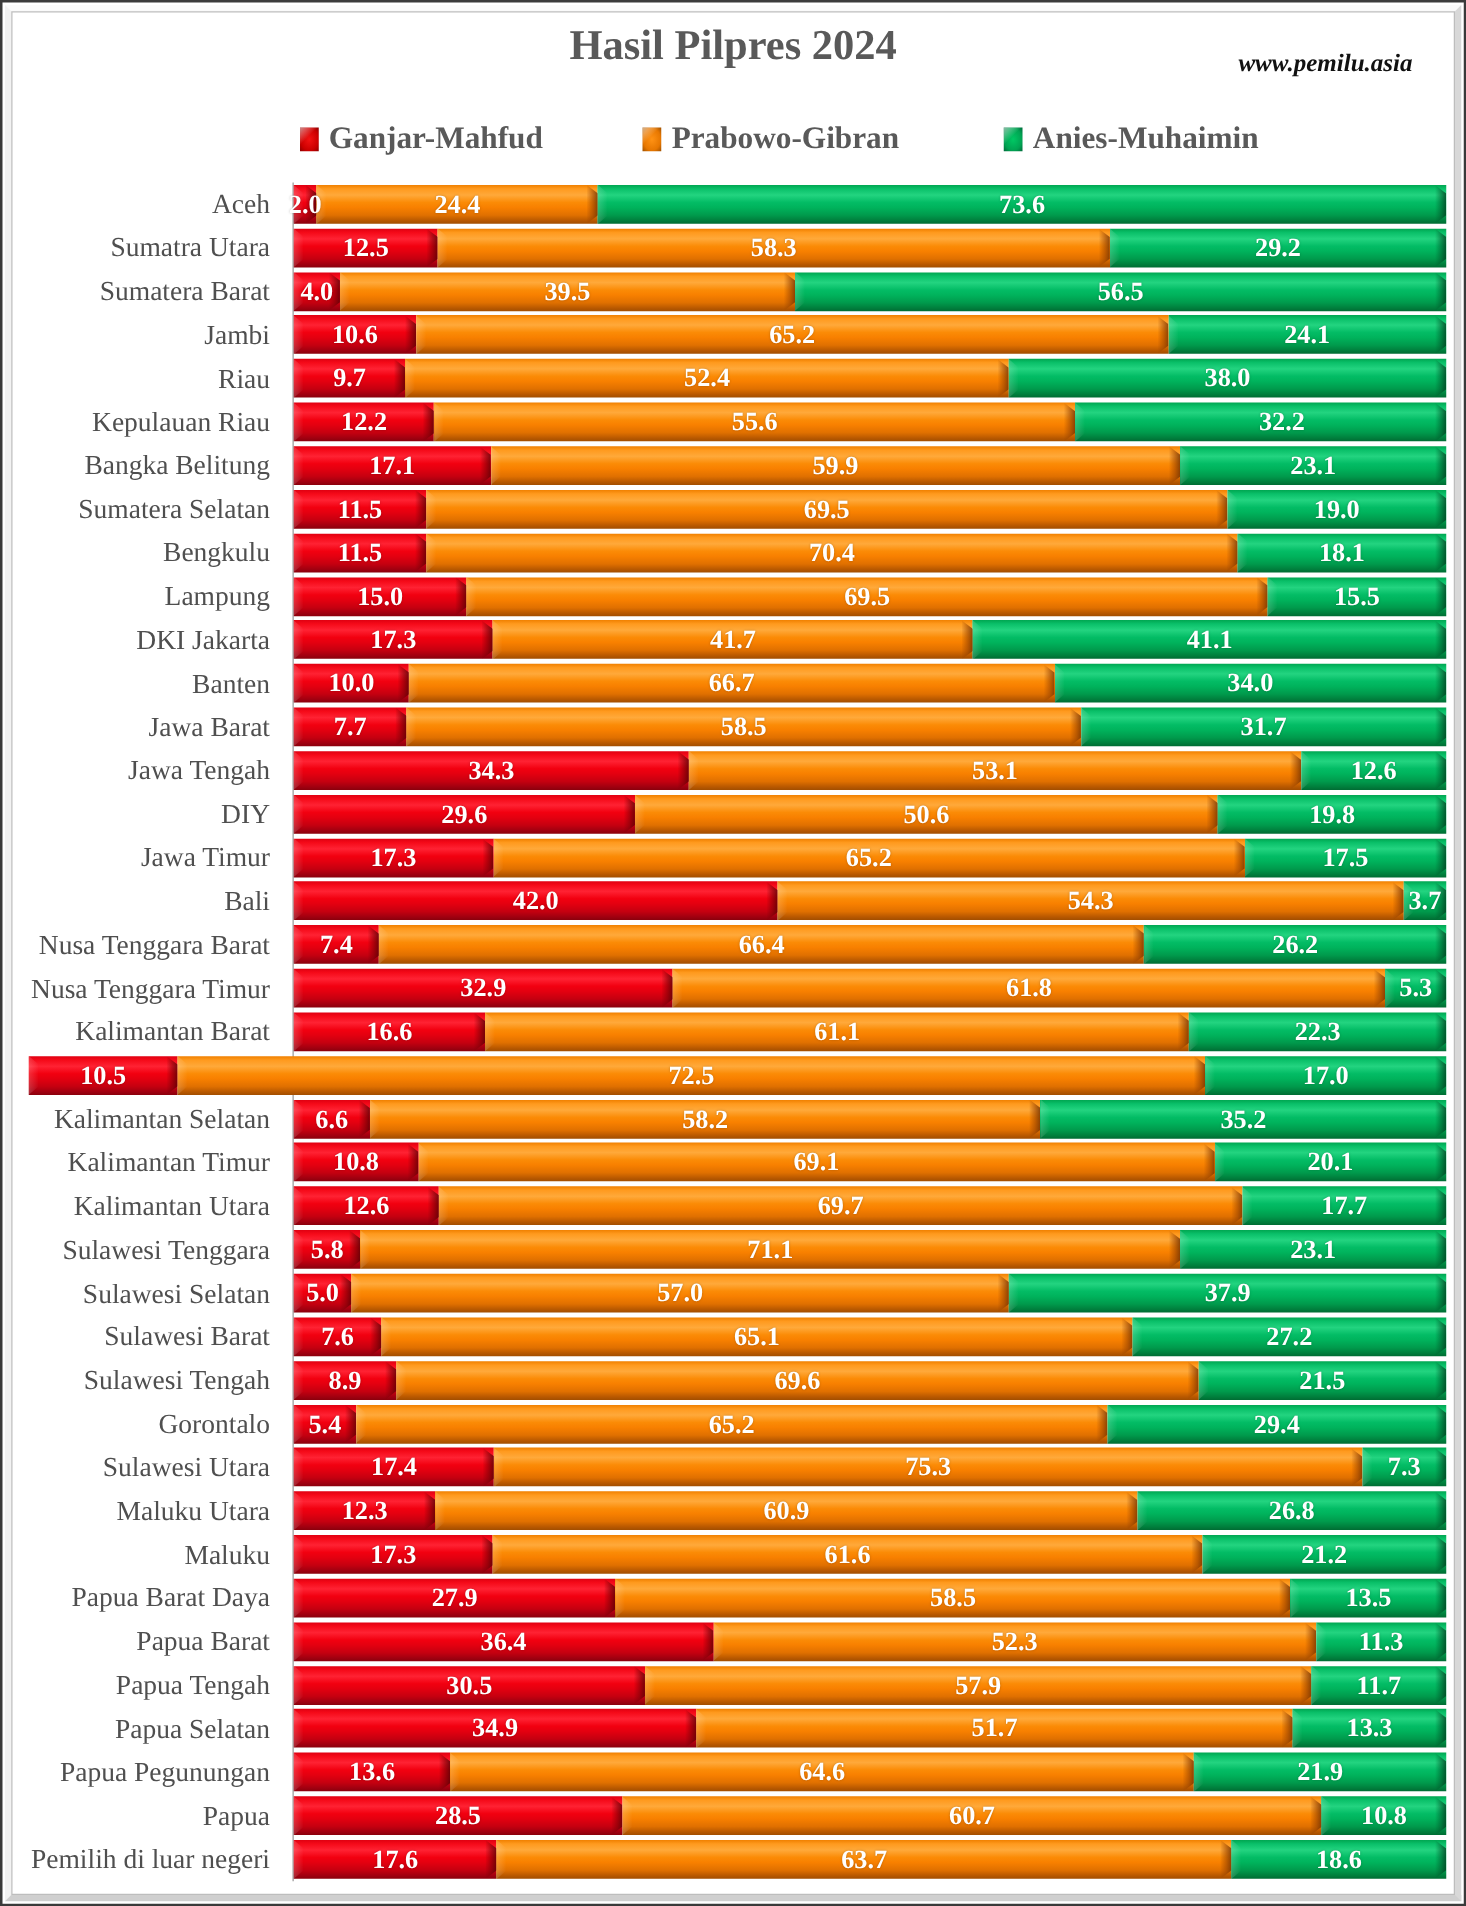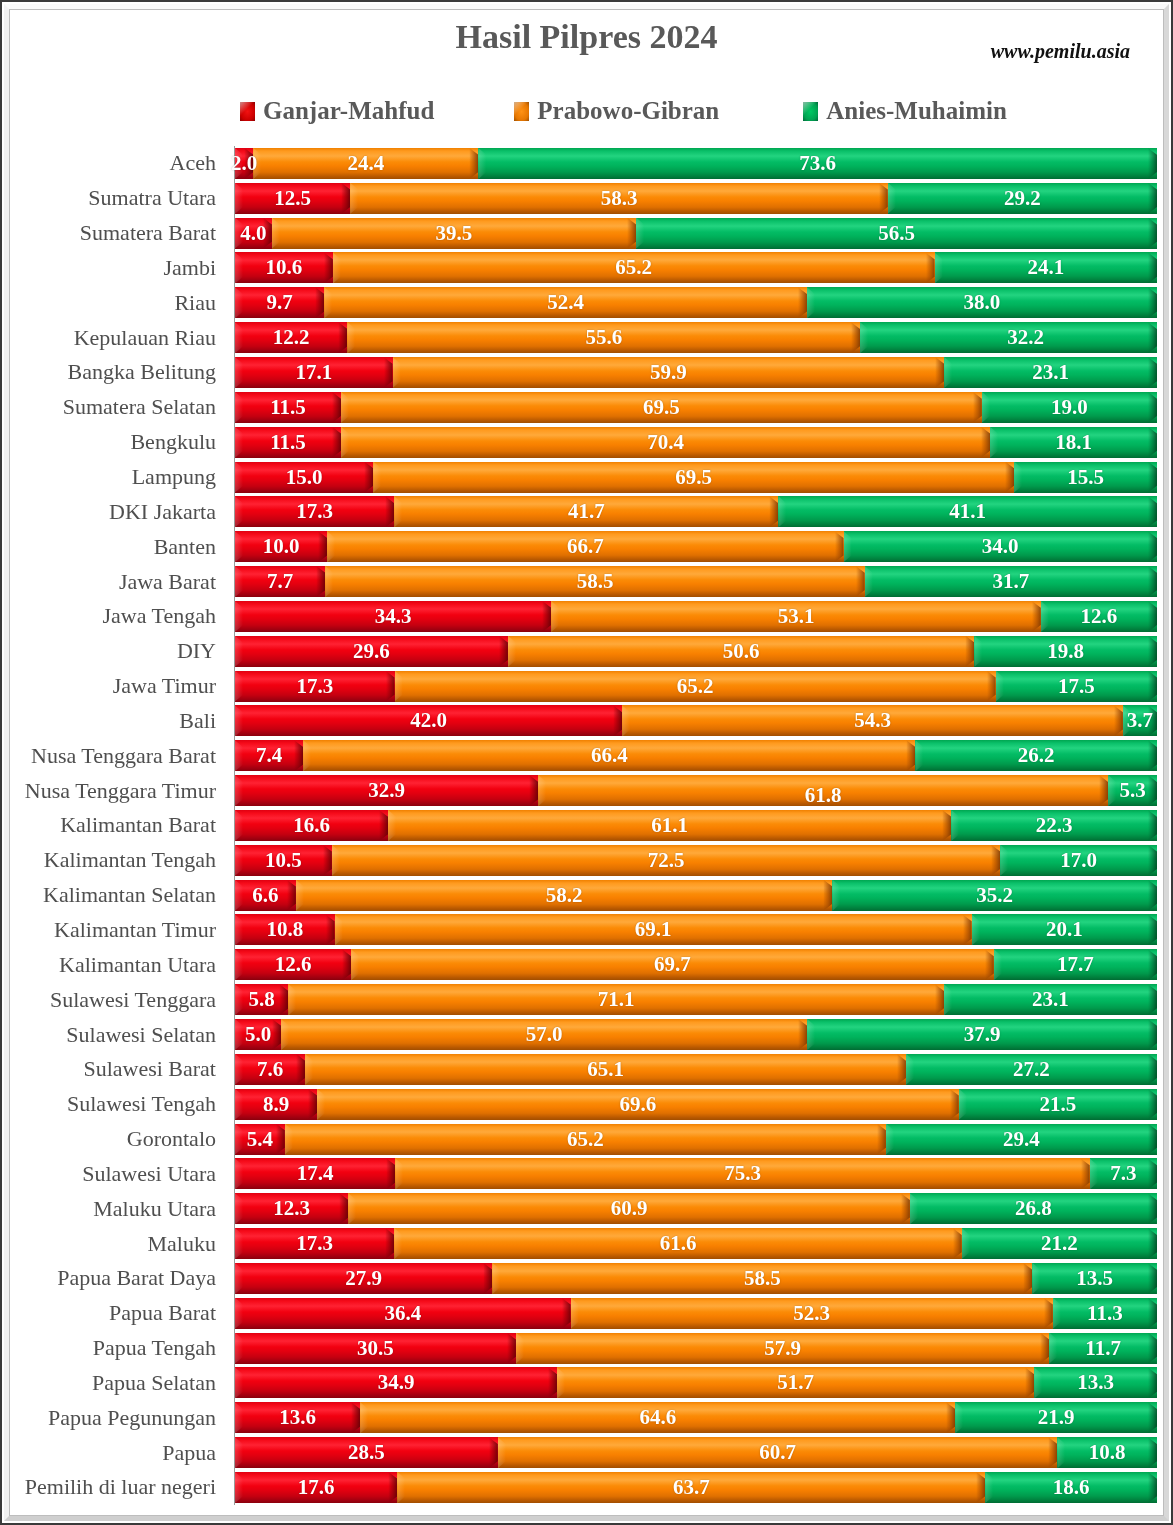--- a/index.html
+++ b/index.html
@@ -556,21 +556,21 @@
             </div>
           </div>
         </div>
         <div class="row">
           <div class="row-label">Nusa Tenggara Timur</div>
           <div class="row-bars">
             <div class="barwrap">
               <div class="seg red" style="width: 32.9%;">
                 <span class="val">32.9</span>
               </div>
-              <div class="seg orange" style="width: 61.8%; align-items: flex-end;">
+              <div class="seg orange" style="width: 61.8%;">
                 <span class="val">61.8</span>
               </div>
               <div class="seg green" style="width: 5.3%;">
                 <span class="val">5.3</span>
               </div>
             </div>
           </div>
         </div>
         <div class="row">
           <div class="row-label">Kalimantan Barat</div>
@@ -582,21 +582,20 @@
               <div class="seg orange" style="width: 61.1%;">
                 <span class="val">61.1</span>
               </div>
               <div class="seg green" style="width: 22.3%;">
                 <span class="val">22.3</span>
               </div>
             </div>
           </div>
         </div>
         <div class="row">
-          <div class="row-label">Kalimantan Tengah</div>
           <div class="row-bars">
             <div class="barwrap">
               <div class="seg red" style="width: 10.5%;">
                 <span class="val">10.5</span>
               </div>
               <div class="seg orange" style="width: 72.5%;">
                 <span class="val">72.5</span>
               </div>
               <div class="seg green" style="width: 17%;">
                 <span class="val">17.0</span>

